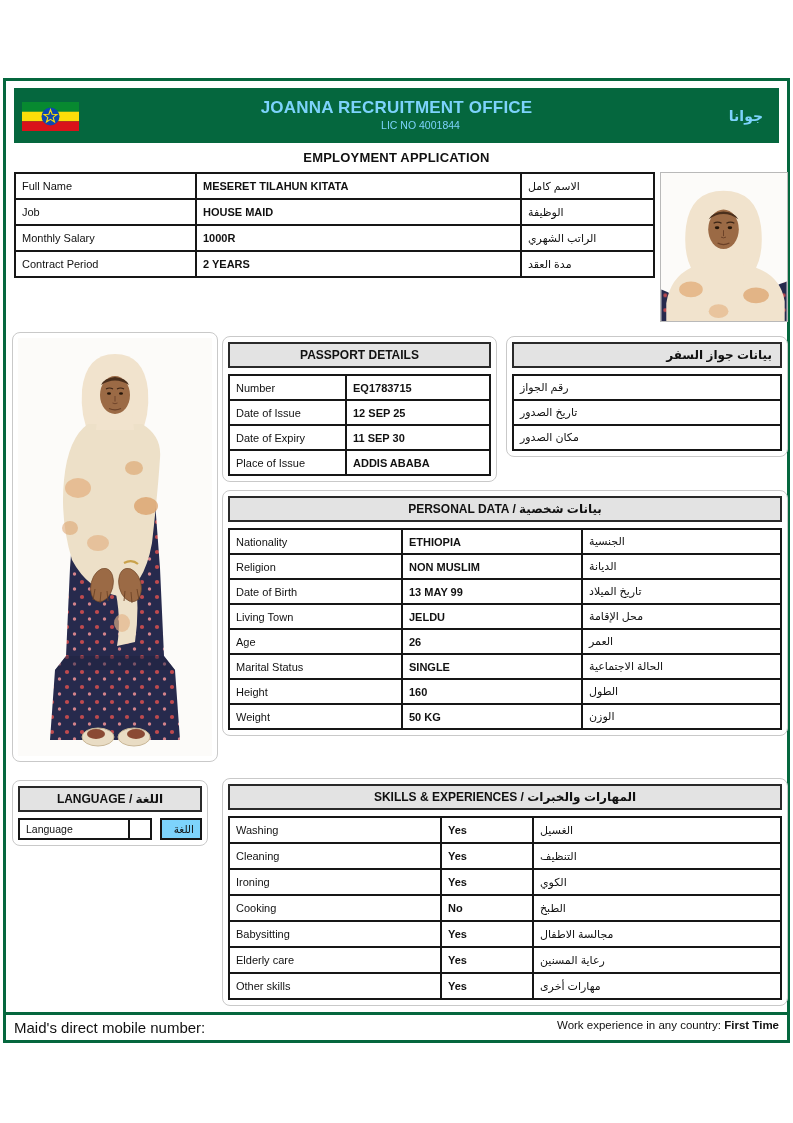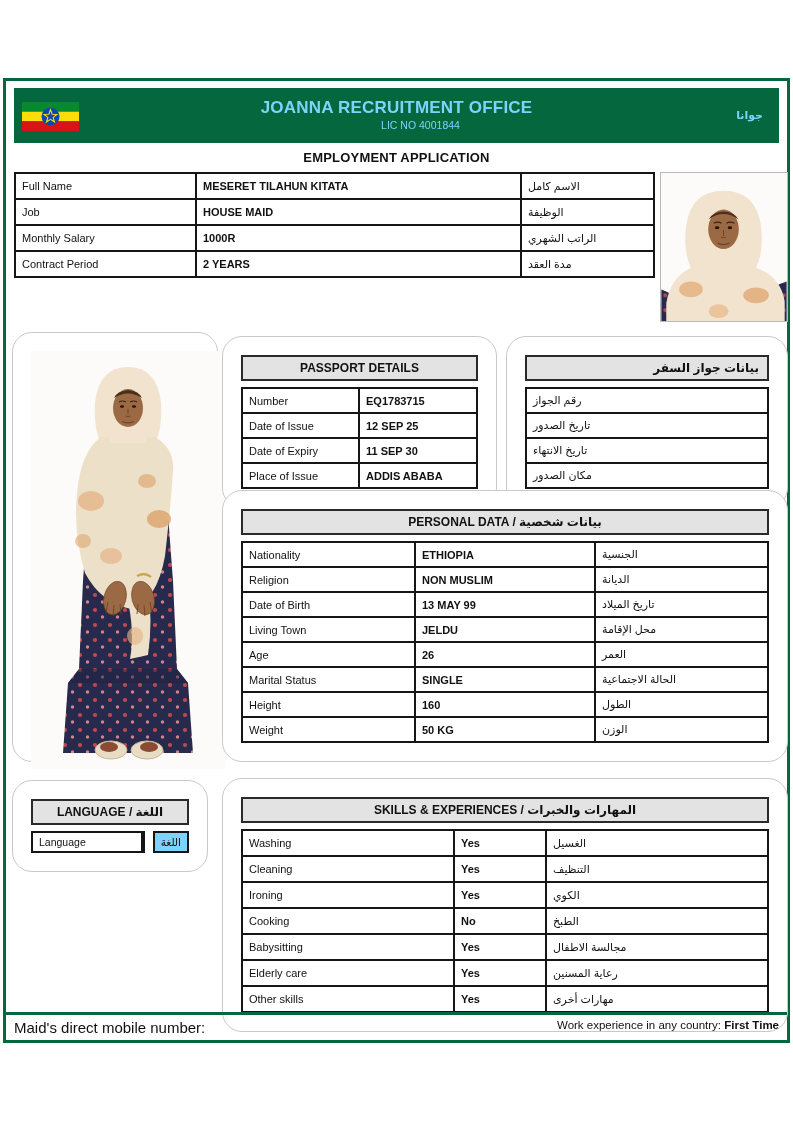--- a/index.html
+++ b/index.html
@@ -14,40 +14,40 @@
   .frame { left:3px; top:78px; width:787px; height:965px;
     border:3px solid #05673e; box-sizing:border-box; background:#fff; }
 
   
   .headerbar { left:14px; top:88px; width:765px; height:55px; background:#05673e; color:#7dd3fc; }
   .flag { left:8px; top:14px; width:57px; height:29px; }
   .htitle { left:0; top:10px; width:100%; text-align:center; font-weight:bold;
     font-size:17px; letter-spacing:.2px; }
   .hlic { left:0; top:31px; width:100%; text-align:center; font-size:10.5px;padding-left:24px; }
   .har { right:16px; top:0; height:55px; display:flex; align-items:center;
-    font-weight:bold; font-size:11px; direction:rtl; }
+    font-weight:bold; font-size:14px; direction:rtl; }
 
   .apptitle { left:0; top:150px; width:793px; text-align:center;
     font-weight:bold; font-size:13px; letter-spacing:.2px; }
 
   table { border-collapse:collapse; table-layout:fixed; background:#fff; }
   td { border:2px solid #161616; padding:0 6px; font-size:11px;
     overflow:hidden; white-space:nowrap; vertical-align:middle; background:#fff; }
   .lbl { }
   .val { font-weight:bold; }
   .ar  { text-align:left; direction:rtl; padding-right:8px; }
 
   .toptable { left:14px; top:172px; width:639px; }
   .toptable td { height:24px; }
 
   .photo-small { left:660px; top:172px; width:128px; height:150px;
     border:1px solid #b9b9b9; box-sizing:border-box; background:#fcfbf9; }
   .photo-small svg { display:block; width:100%; height:100%; }
 
-  .card { border:1px solid #c9c9c9; border-radius:20px; padding:18px;
+  .card { border:1px solid #c9c9c9; border-radius:8px; padding:5px;
     background:#fff; box-sizing:border-box; }
   .gbox { background:#e3e3e3; border:2px solid #2a2a2a; height:22px; line-height:22px;
     text-align:center; font-weight:bold; font-size:12px; margin-bottom:6px;
     overflow:hidden; white-space:nowrap; }
   .gbox.ar { text-align:right; padding-right:8px; box-sizing:content-box; }
 
   .photo-large { left:12px; top:332px; width:206px; height:430px; }
   .photo-large svg { display:block; width:194px; height:418px; }
 
   .pass-en { left:222px; top:336px; width:275px; }
@@ -237,23 +237,20 @@
   <div class="gbox ar">بيانات جواز السفر</div>
   <table>
     <tbody>
         <tr>
       <td class="ar">رقم الجواز</td>
     </tr>
     <tr>
       <td class="ar">تاريخ الصدور</td>
     </tr>
     <tr>
-      <td class="ar">تاريخ الانتهاء</td>
-    </tr>
-    <tr>
       <td class="ar">مكان الصدور</td>
     </tr>
   </tbody>
     </table>
 </div>
 
 <div class="abs card personal">
   <div class="gbox">PERSONAL DATA / بيانات شخصية</div>
   <table>
     <colgroup>

